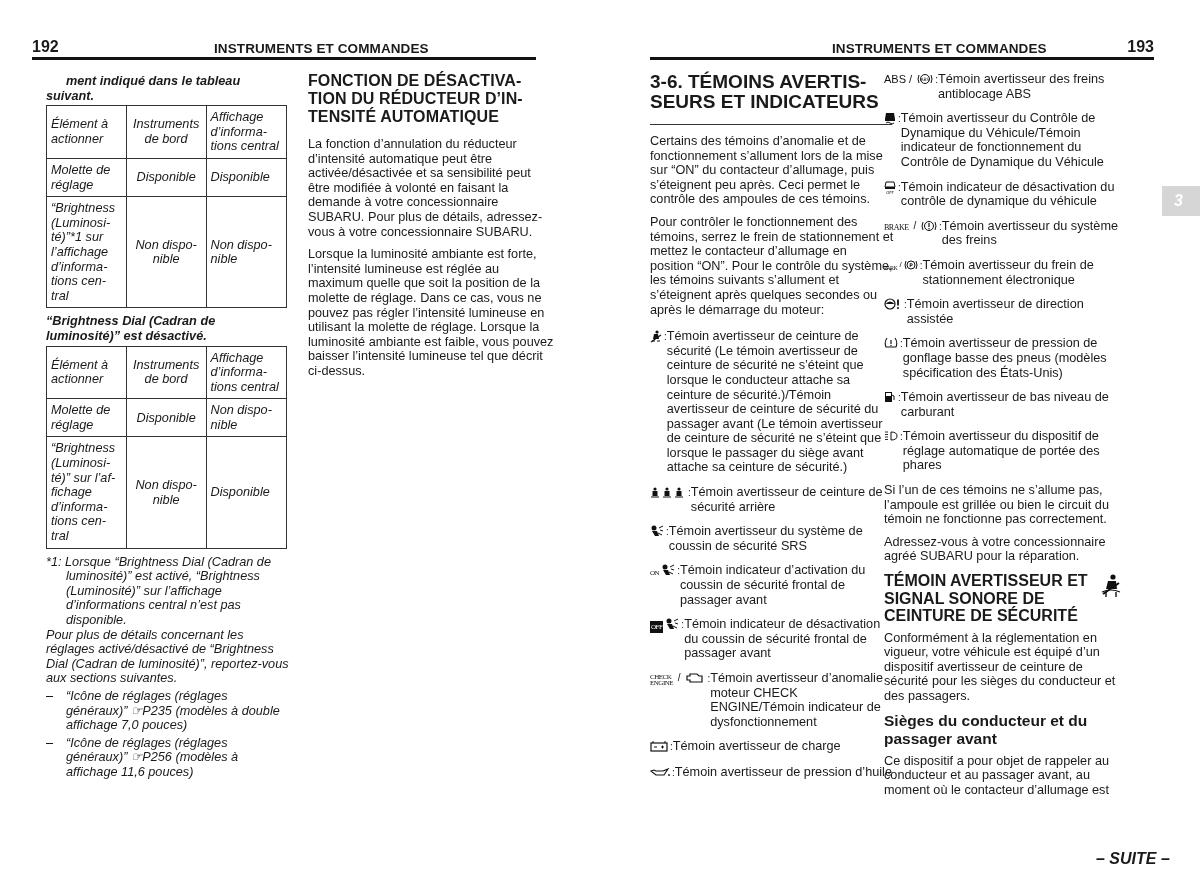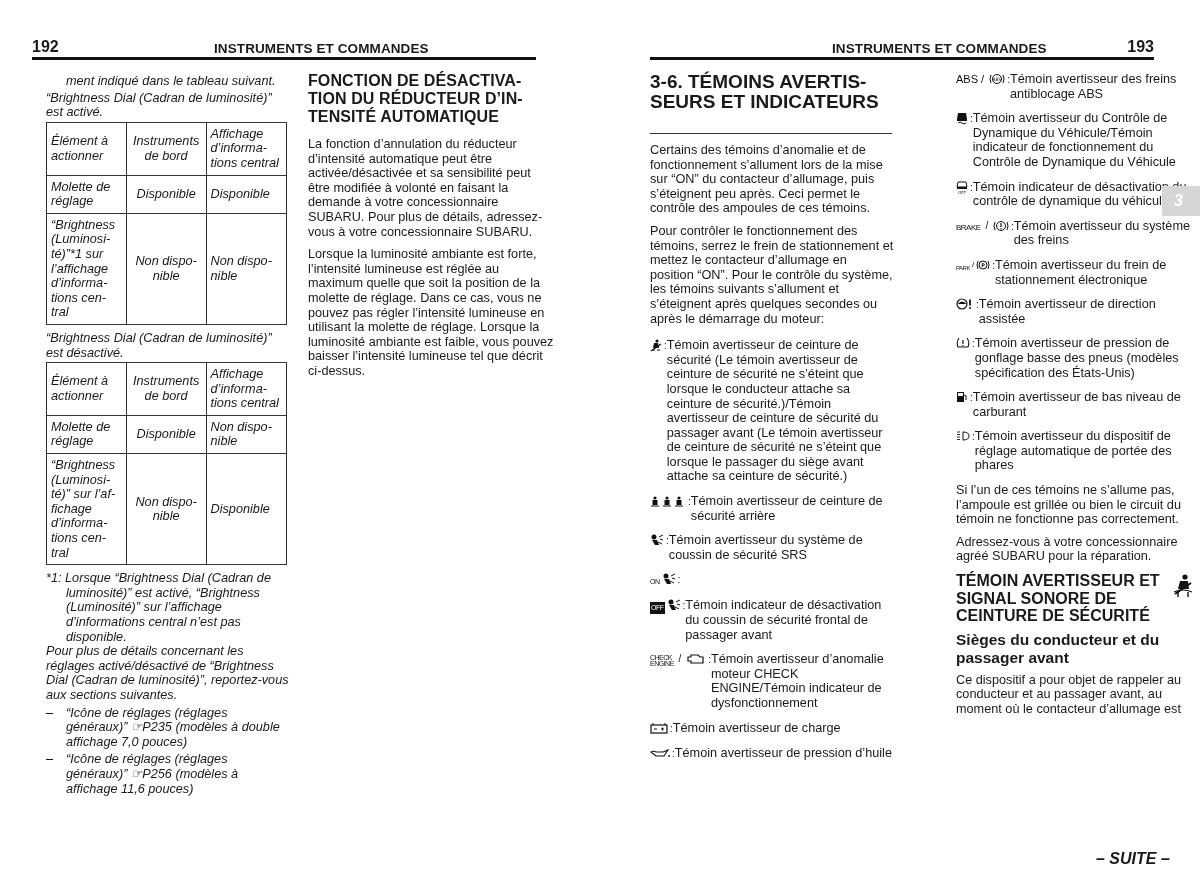--- a/index.html
+++ b/index.html
@@ -14,51 +14,51 @@
   .page-left .running-head { left: 32px; width: 504px; }
   .page-right .running-head { left: 50px; width: 504px; }
   .page-num { position: absolute; top: 0; font-weight: bold; font-size: 16px; }
   .page-left .page-num { left: 0; }
   .page-right .page-num { right: 0; }
   .head-title { position: absolute; top: 3px; font-weight: bold; font-size: 13.5px; letter-spacing: 0.1px; padding-left: 46px; }
   .page-left .head-title { left: 136px; }
   .page-right .head-title { left: 136px; }
 
   .col { position: absolute; font-size: 12.7px; line-height: 14.6px; }
-  .it { font-style: italic; }
+  .it { font-style: italic; font-weight: bold; }
 
   
   .col-l1 { left: 46px; top: 74px; width: 244px; }
   .col-l2 { left: 308px; top: 72px; width: 246px; }
   .col-r1 { left: 650px; top: 72px; width: 244px; }
-  .col-r2 { left: 956px; top: 72px; width: 244px; }
+  .col-r2 { left: 884px; top: 72px; width: 244px; }
 
   .indent-first { text-indent: 20px; }
   table.dtab { border-collapse: collapse; width: 241px; margin: 2px 0 6px 0; font-style: italic; font-size: 12.7px; line-height: 14.6px; }
   table.dtab td { border: 1.4px solid #333; vertical-align: middle; padding: 4px 4px; }
   table.dtab td.c1 { width: 80px; text-align: left; }
   table.dtab td.c2 { width: 80px; text-align: center; }
   table.dtab td.c3 { width: 81px; text-align: left; }
 
   .fn { font-style: italic; }
   .fn .hang { padding-left: 20px; text-indent: -20px; }
   .dash-item { display: flex; margin-top: 3px; }
   .dash-item .dash { width: 20px; flex: none; }
 
   h2.sec { font-weight: bold; font-size: 16px; line-height: 18px; margin-bottom: 8px; letter-spacing: 0.1px; }
   p.body { margin-bottom: 8px; }
   p.body.gap { margin-top: 11px; }
 
-  h1.chap { font-weight: bold; font-size: 19px; line-height: 20px; padding-bottom: 21px; border-bottom: 1.4px solid #333; margin-bottom: 9px; width: 242px; }
+  h1.chap { font-weight: bold; font-size: 19px; line-height: 20px; padding-bottom: 12px; border-bottom: 1.4px solid #333; margin-bottom: 9px; width: 242px; }
 
   .ind { display: flex; margin-bottom: 10px; }
   .ind .ico { flex: none; display: inline-flex; align-items: flex-start; gap: 2px; font-size: 10px; padding-top: 1px; }
   .ind .txt { flex: 1; }
   .sym { display: inline-block; font-size: 10px; line-height: 12px; color: #111; }
-  .sym.small { font-size: 7px; font-family: Liberation Sans, sans-serif; letter-spacing: -0.5px; }
+  .sym.small { font-size: 7px; font-family: Liberation Serif, serif; letter-spacing: -0.5px; }
 
   h2.sub { font-weight: bold; font-size: 15.5px; line-height: 18px; margin: 4px 0 6px 0; }
 
   .belt-head { display: flex; align-items: flex-start; margin-top: 4px; margin-bottom: 6px; }
   .belt-head h2 { font-weight: bold; font-size: 16px; line-height: 17.5px; }
   .belt-icon { margin-right: 6px; margin-top: 2px; }
 
   .suite { position: absolute; left: 1096px; top: 850px; font-weight: bold; font-style: italic; font-size: 16px; }
 
   .side-tab { position: absolute; left: 1162px; top: 186px; width: 38px; height: 30px; background: #d6d6d6; }
@@ -68,21 +68,20 @@
 <body>
 
 <div class="page page-left">
   <div class="running-head">
     <span class="page-num">192</span>
     <span class="head-title">INSTRUMENTS ET COMMANDES</span>
   </div>
 
   <div class="col col-l1">
     <p class="it indent-first">ment indiqué dans le tableau suivant.</p>
-    <p class="it" style="margin-top:2px">“Brightness Dial (Cadran de luminosité)” est activé.</p>
     <table class="dtab">
       <tbody>
           <tr>
         <td class="c1">Élément à actionner</td>
         <td class="c2">Instruments de bord</td>
         <td class="c3">Affichage d’informa-tions central</td>
       </tr>
       <tr>
         <td class="c1">Molette de réglage</td>
         <td class="c2">Disponible</td>
@@ -187,20 +186,21 @@
   </div>
   <div class="ind">
     <span class="ico">
       <span class="sym small" style="padding-top:3px">ON</span>
       <svg width="14" height="12" viewBox="0 0 14 12">
           <circle cx="4" cy="3" r="2.5" fill="#111"></circle>
           <path d="M2 6 L7 6 L9 11 L5 11 Z" fill="#111"></path>
           <path d="M9 3 L13 1 M10 5 L13 6 M8 8 L12 10" stroke="#111" stroke-width="1"></path>
         </svg>:
     </span>
+    <span class="txt">Témoin indicateur d’activation du coussin de sécurité frontal de passager avant</span>
   </div>
   <div class="ind">
     <span class="ico">
       <span class="sym small" style="background:#111;color:#fff;padding:0 1px;margin-top:3px">OFF</span>
       <svg width="14" height="12" viewBox="0 0 14 12">
           <circle cx="4" cy="3" r="2.5" fill="#111"></circle>
           <path d="M2 6 L7 6 L9 11 L5 11 Z" fill="#111"></path>
           <path d="M9 3 L13 1 M10 5 L13 6 M8 8 L12 10" stroke="#111" stroke-width="1"></path>
         </svg>:
     </span>
@@ -342,20 +342,21 @@
     <span class="belt-icon">
       <svg width="22" height="24" viewBox="0 0 22 24">
           <circle cx="13" cy="3" r="2.6" fill="#111"></circle>
           <path d="M8 7 L16 7 L17 15 L6 15 Z" fill="#111"></path>
           <path d="M3 20 L19 9" stroke="#111" stroke-width="2"></path>
           <path d="M2 18 Q11 14 20 18" fill="none" stroke="#111" stroke-width="1.2"></path>
           <path d="M6 18 V23 M16 18 V23" stroke="#111" stroke-width="1.4"></path>
         </svg>
     </span>
   </div>
+  <p class="body">Conformément à la réglementation en vigueur, votre véhicule est équipé d’un dispositif avertisseur de ceinture de sécurité pour les sièges du conducteur et des passagers.</p>
   <h2 class="sub">Sièges du conducteur et du passager avant</h2>
   <p class="body">Ce dispositif a pour objet de rappeler au conducteur et au passager avant, au moment où le contacteur d’allumage est</p>
 </div>
 
 <div class="suite">– SUITE –</div>
 
 <div class="side-tab">
   <span>3</span>
 </div>
 

